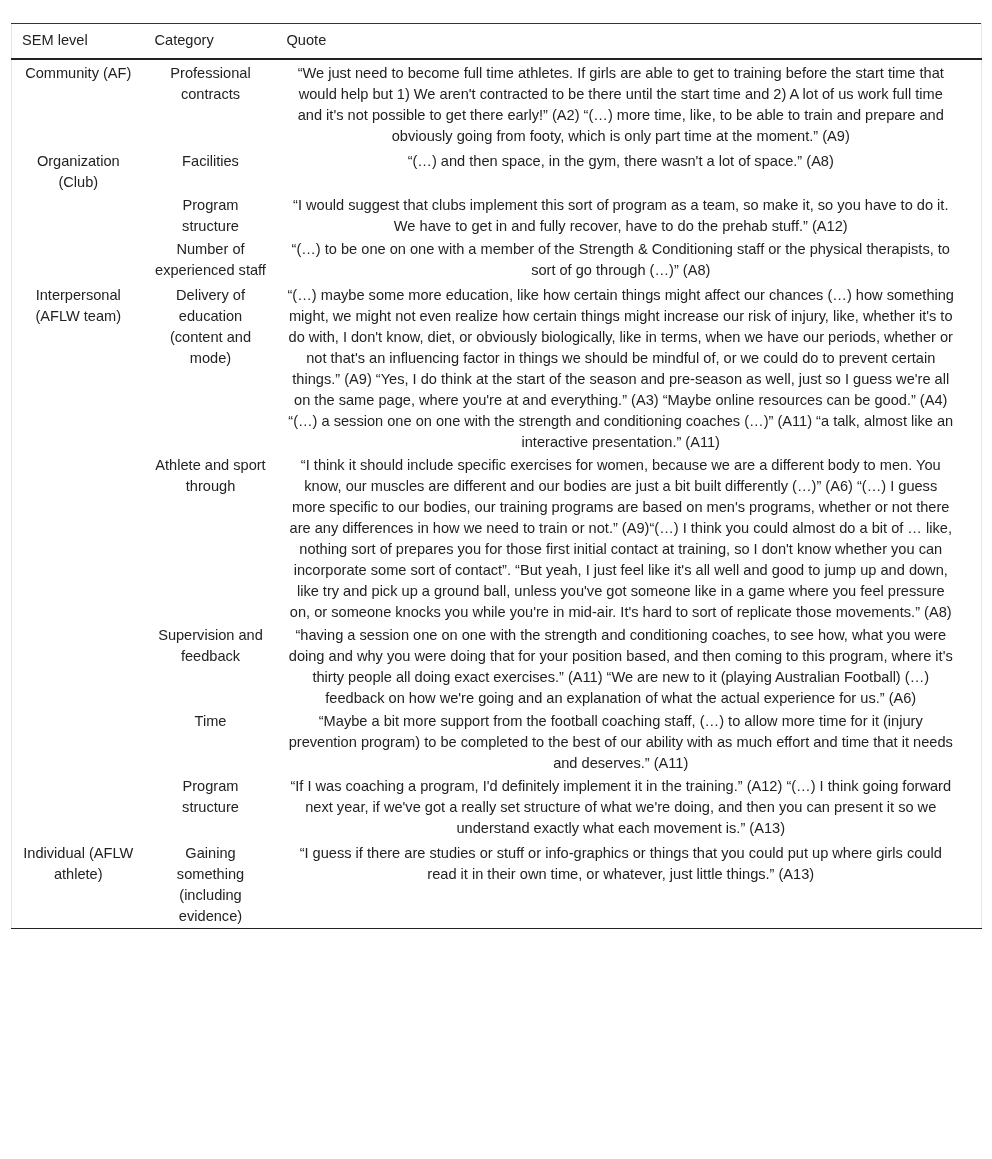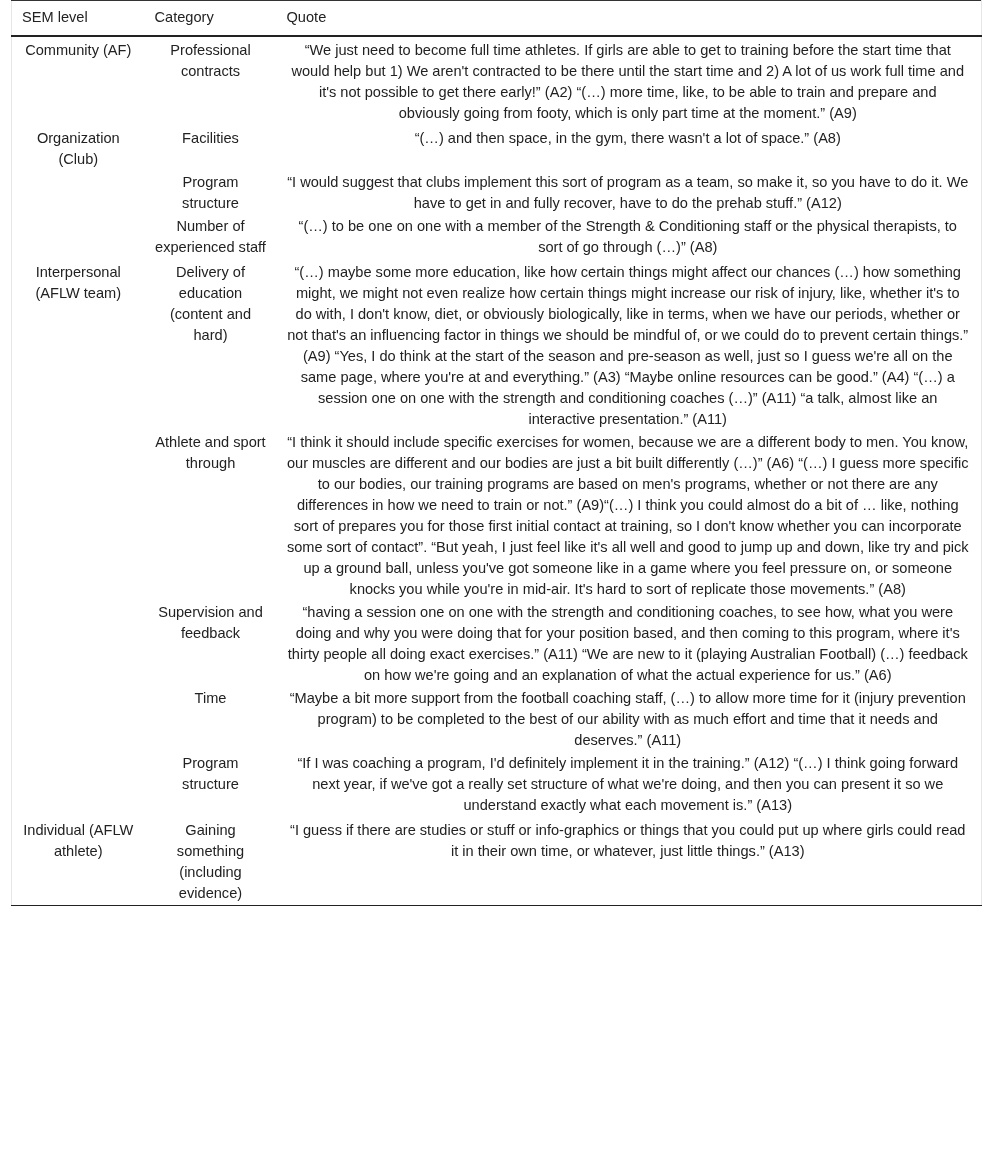--- a/index.html
+++ b/index.html
@@ -1,26 +1,26 @@
 <!DOCTYPE html>
 <html><head>
 <meta charset="utf-8">
 <style>
   html, body { margin: 0; padding: 0; background: #ffffff; }
   body { width: 992px; height: 1159px; overflow: hidden; font-family: "Liberation Sans", sans-serif; color: #222222; }
-  .table-wrap { position: absolute; left: 11px; top: 0; width: 970px; }
+  .table-wrap { position: absolute; left: 11px; top: 23px; width: 970px; }
   table { border-collapse: collapse; width: 970px; font-size: 14.6px; line-height: 21px; table-layout: fixed;
           border-left: 1px solid #e6e6e6; border-right: 1px solid #e6e6e6; border-top: 1px solid #333333; border-bottom: 1.5px solid #222222; }
   col.c1 { width: 133px; }
   col.c2 { width: 132px; }
   col.c3 { width: 705px; }
   th { text-align: left; font-weight: normal; padding: 6px 10px 7px 10px; border-bottom: 2px solid #222222; vertical-align: top; }
   td { vertical-align: top; padding: 1px 10px 1px 10px; text-align: center; }
   tr.first-of-group td { padding-top: 3px; }
-  td.quote { padding-right: 12px; }
+  td.quote { padding-right: 26px; }
   tr.last td { padding-bottom: 5px; }
 </style>
 </head>
 <body>
 
 <div class="table-wrap">
   <table>
     <colgroup>
         <col class="c1">
         <col class="c2">
@@ -49,21 +49,21 @@
         <td>Program structure</td>
         <td class="quote">“I would suggest that clubs implement this sort of program as a team, so make it, so you have to do it. We have to get in and fully recover, have to do the prehab stuff.” (A12)</td>
       </tr>
       <tr>
         <td></td>
         <td>Number of experienced staff</td>
         <td class="quote">“(…) to be one on one with a member of the Strength &amp; Conditioning staff or the physical therapists, to sort of go through (…)” (A8)</td>
       </tr>
       <tr class="first-of-group">
         <td>Interpersonal (AFLW team)</td>
-        <td>Delivery of education (content and hard)</td>
+        <td>Delivery of education (content and mode)</td>
         <td class="quote">“(…) maybe some more education, like how certain things might affect our chances (…) how something might, we might not even realize how certain things might increase our risk of injury, like, whether it's to do with, I don't know, diet, or obviously biologically, like in terms, when we have our periods, whether or not that's an influencing factor in things we should be mindful of, or we could do to prevent certain things.” (A9) “Yes, I do think at the start of the season and pre-season as well, just so I guess we're all on the same page, where you're at and everything.” (A3) “Maybe online resources can be good.” (A4) “(…) a session one on one with the strength and conditioning coaches (…)” (A11) “a talk, almost like an interactive presentation.” (A11)</td>
       </tr>
       <tr>
         <td></td>
         <td>Athlete and sport through</td>
         <td class="quote">“I think it should include specific exercises for women, because we are a different body to men. You know, our muscles are different and our bodies are just a bit built differently (…)” (A6) “(…) I guess more specific to our bodies, our training programs are based on men's programs, whether or not there are any differences in how we need to train or not.” (A9)“(…) I think you could almost do a bit of … like, nothing sort of prepares you for those first initial contact at training, so I don't know whether you can incorporate some sort of contact”. “But yeah, I just feel like it's all well and good to jump up and down, like try and pick up a ground ball, unless you've got someone like in a game where you feel pressure on, or someone knocks you while you're in mid-air. It's hard to sort of replicate those movements.” (A8)</td>
       </tr>
       <tr>
         <td></td>
         <td>Supervision and feedback</td>

